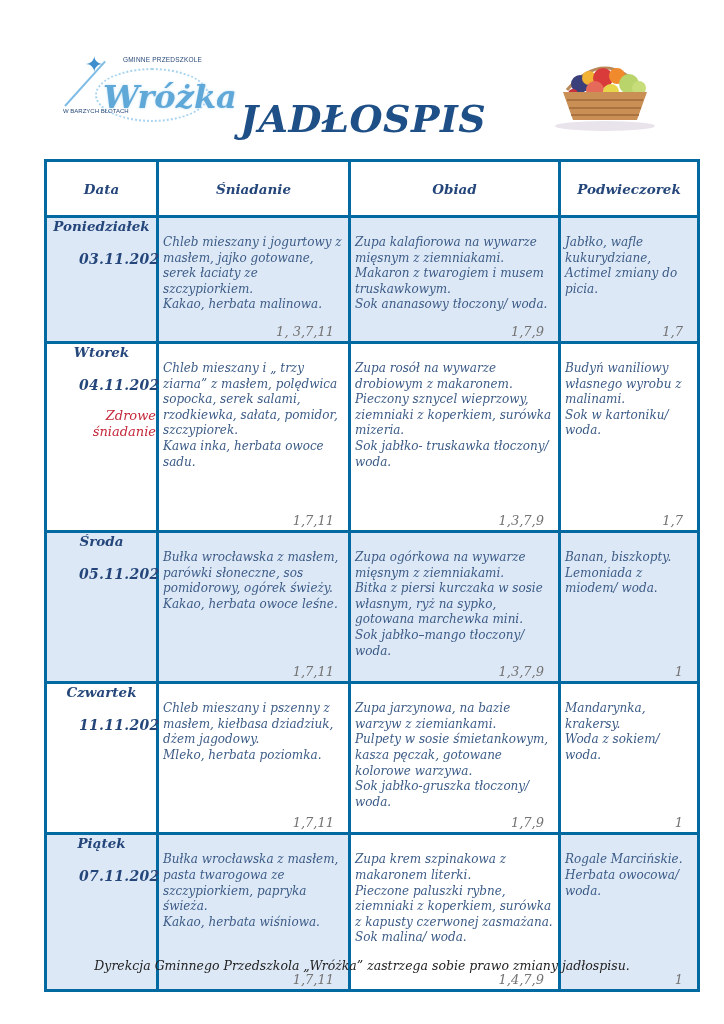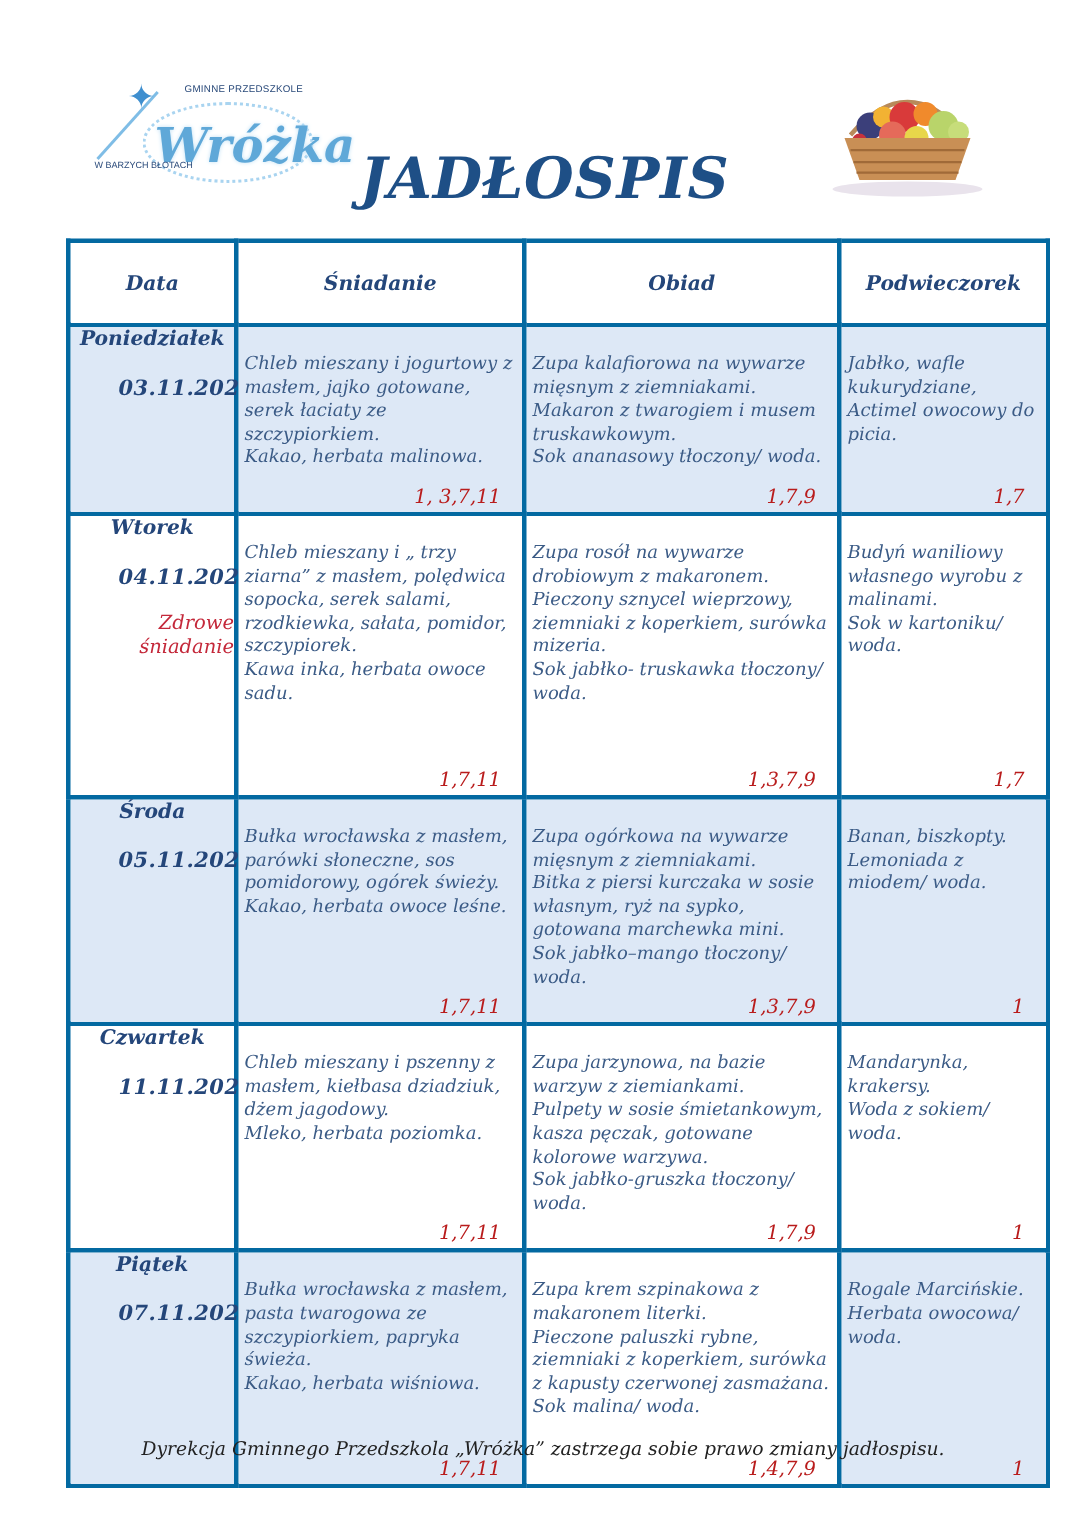--- a/index.html
+++ b/index.html
@@ -17,21 +17,21 @@
   table.menu td, table.menu th { border: 3px solid #0369a1; vertical-align: top; padding: 0; position: relative; }
   table.menu th { height: 53px; vertical-align: middle; font-style: italic; font-weight: bold; color: #24467a; font-size: 13.5px; background: #ffffff; }
   .c-data { width: 112px; } .c-sn { width: 192px; } .c-ob { width: 210px; } .c-pw { width: 139px; }
   .blue { background: #dde8f6; }
   .white { background: #ffffff; }
   .day { text-align: center; font-weight: bold; font-style: italic; color: #24467a; font-size: 13.5px; padding-top: 20px; }
   .day .dname { display: block; }
   .day .ddate { display: block; margin-top: 17px; font-size: 14px; letter-spacing: 0.3px; padding-left: 32px; }
   .day .dnote { display: block; margin-top: 15px; font-weight: normal; color: #c4283a; font-size: 13px; line-height: 16px; text-align: right; }
   .meal { text-align: left; font-style: italic; color: #3b5b86; font-size: 12px; line-height: 15.6px; padding: 17px 4px 22px 4px; }
-  .allergen { position: absolute; right: 14px; bottom: 2px; font-style: italic; color: #b91c1c; font-size: 13px; }
+  .allergen { position: absolute; right: 14px; bottom: 2px; font-style: italic; color: #737373; font-size: 13px; }
   .footer { position: absolute; left: 0; width: 724px; top: 958px; text-align: center; font-style: italic; font-size: 12.5px; color: #222; }
 </style>
 </head>
 <body>
 
 <div class="logo">
   <div class="swirl"></div>
   <div class="wand"></div>
   <div class="star">✦</div>
   <div class="l-top">GMINNE PRZEDSZKOLE</div>
@@ -81,21 +81,21 @@
       </td>
       <td class="blue">
         <div class="meal">Chleb mieszany i jogurtowy z masłem, jajko gotowane, serek łaciaty ze szczypiorkiem.<br>Kakao, herbata malinowa.</div>
         <span class="allergen">1, 3,7,11</span>
       </td>
       <td class="blue">
         <div class="meal">Zupa kalafiorowa na wywarze mięsnym z ziemniakami.<br>Makaron z twarogiem i musem truskawkowym.<br>Sok  ananasowy tłoczony/ woda.</div>
         <span class="allergen">1,7,9</span>
       </td>
       <td class="blue">
-        <div class="meal">Jabłko, wafle kukurydziane, Actimel owocowy do picia.</div>
+        <div class="meal">Jabłko, wafle kukurydziane, Actimel zmiany do picia.</div>
         <span class="allergen">1,7</span>
       </td>
     </tr>
 
     <tr style="height:189px">
       <td class="white day">
         <span class="dname">Wtorek</span>
         <span class="ddate">04.11.2025</span>
         <span class="dnote">Zdrowe śniadanie</span>
       </td>

